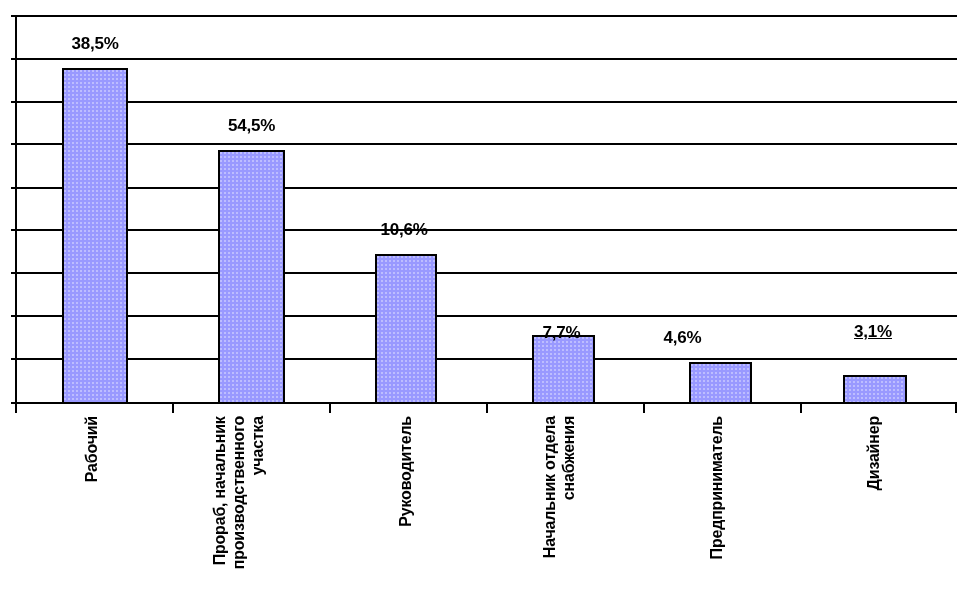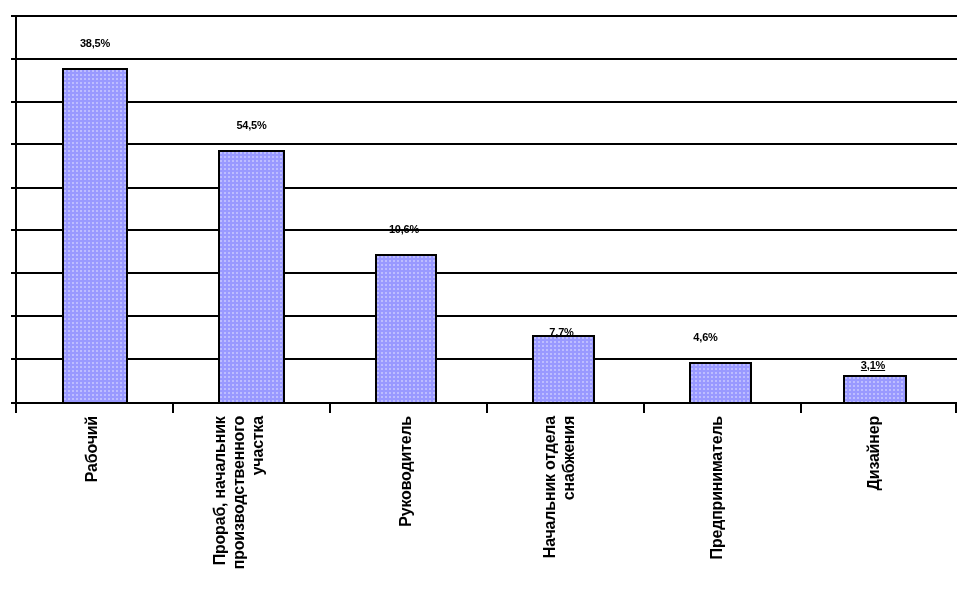--- a/index.html
+++ b/index.html
@@ -73,21 +73,21 @@
     border: 2px solid #000000;
     background-color: #9999ff;
     background-image:
       radial-gradient(circle at 1px 1px, rgba(255,255,255,0.55) 0.6px, transparent 0.9px);
     background-size: 4px 4px;
   }
 
   
   .data-label {
     position: absolute;
-    font-size: 11px;
+    font-size: 17px;
     font-weight: bold;
     color: #000000;
     text-align: center;
     line-height: 19px;
     white-space: nowrap;
     letter-spacing: -0.2px;
   }
 
   
   .cat-label {
@@ -152,20 +152,20 @@
 производственного
 участка</div>
       <div class="bar" title="Руководитель 17,0%" style="left: 375px; width: 62px; top: 254px; height: 150px; background-color: rgb(153, 153, 255); border-color: rgb(0, 0, 0);"></div>
       <div class="data-label" style="left: 371px; top: 220px; width: 66px;">10,6%</div>
       <div class="cat-label" style="left: 396px;">Руководитель</div>
       <div class="bar" title="Начальник отдела снабжения 7,7%" style="left: 532px; width: 63px; top: 335px; height: 69px; background-color: rgb(153, 153, 255); border-color: rgb(0, 0, 0);"></div>
       <div class="data-label" style="left: 528px; top: 302px; width: 67px; margin-top: 21px;">7,7%</div>
       <div class="cat-label" style="left: 540px;">Начальник отдела
 снабжения</div>
       <div class="bar" title="Предприниматель 4,6%" style="left: 689px; width: 63px; top: 362px; height: 42px; background-color: rgb(153, 153, 255); border-color: rgb(0, 0, 0);"></div>
-      <div class="data-label" style="left: 672px; top: 328px; width: 67px;">4,6%</div>
+      <div class="data-label" style="left: 649px; top: 328px; width: 67px;">4,6%</div>
       <div class="cat-label" style="left: 707px;">Предприниматель</div>
       <div class="bar" title="Дизайнер 3,1%" style="left: 843px; width: 64px; top: 375px; height: 29px; background-color: rgb(153, 153, 255); border-color: rgb(0, 0, 0);"></div>
-      <div class="data-label" style="left: 839px; top: 356px; width: 68px; text-decoration: underline;">3,1%</div>
+      <div class="data-label" style="left: 839px; top: 322px; width: 68px; text-decoration: underline;">3,1%</div>
       <div class="cat-label" style="left: 864px;">Дизайнер</div>
     </div>
 
 </div>
 
 </body></html>

